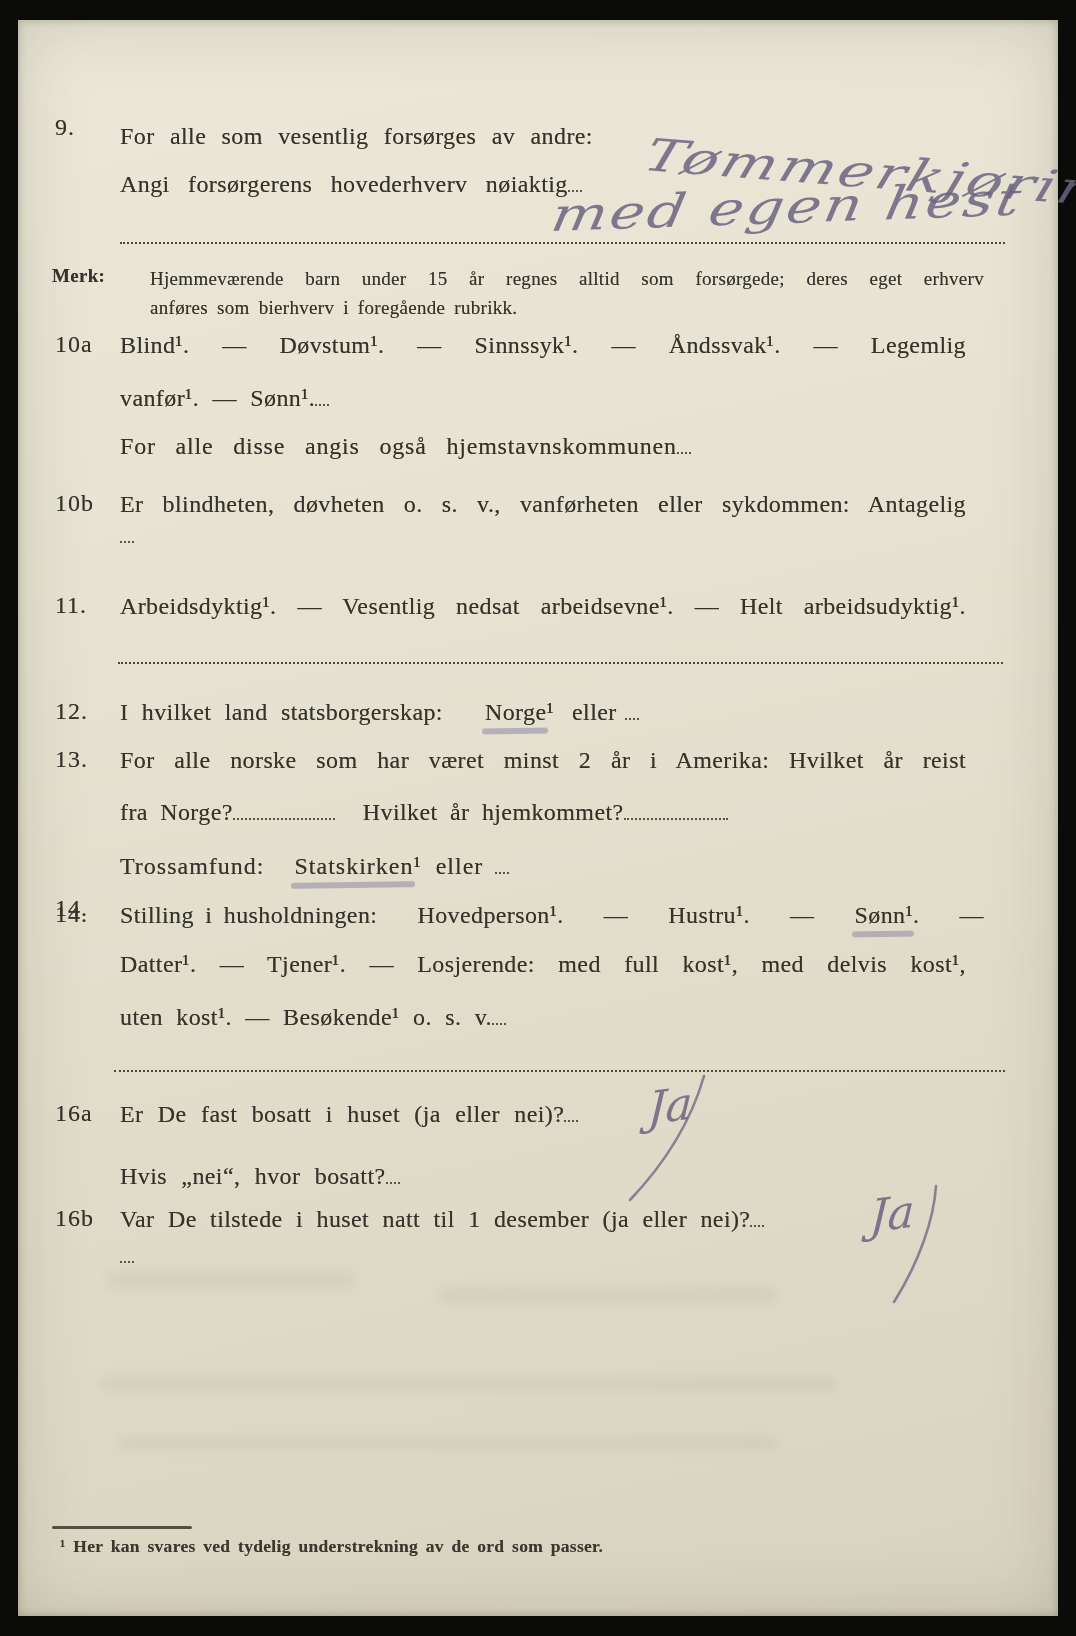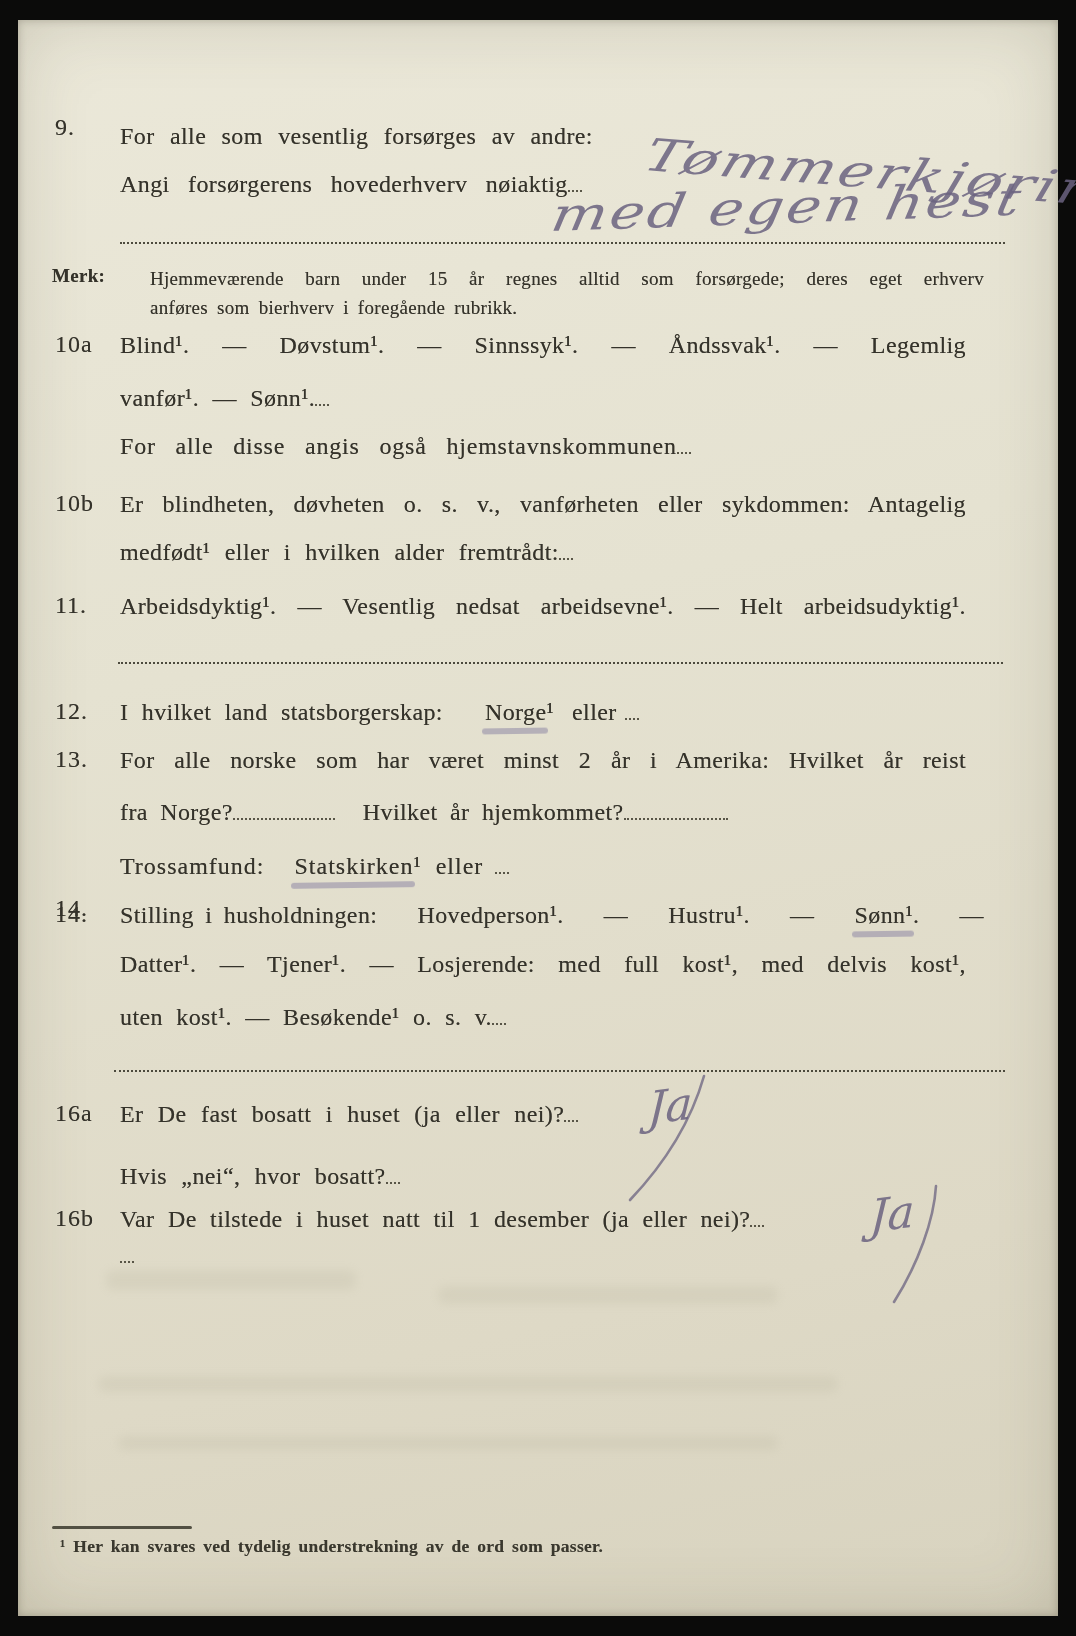--- a/index.html
+++ b/index.html
@@ -99,21 +99,21 @@
   </div>
   <div class="line" style="top:412px; left:102px; right:58px; word-spacing:13px; letter-spacing:.8px;">
     <span>For alle disse angis også hjemstavnskommunen</span><span class="lead"></span>
   </div>
 
   <div class="qnum" style="top:470px;">10b</div>
   <div class="line" style="top:470px; left:102px; width:846px;">
     <span class="just" style="flex:1 1 auto;">Er blindheten, døvheten o. s. v., vanførheten eller sykdommen: Antagelig</span>
   </div>
   <div class="line" style="top:518px; left:102px; right:53px; word-spacing:8px;">
-    <span>medfødt¹ eller i hvilken alder fremtrådt:</span><span class="lead"></span>
+    <span class="lead"></span>
   </div>
 
   <div class="qnum" style="top:572px;">11.</div>
   <div class="line" style="top:572px; left:102px; width:846px;">
     <span class="just" style="flex:1 1 auto;">Arbeidsdyktig¹. — Vesentlig nedsat arbeidsevne¹. — Helt arbeidsudyktig¹.</span>
   </div>
 
   <div class="rule-dotted" style="left:100px; right:55px; top:642px; border-top-width:2px;"></div>
 
   <div class="qnum" style="top:678px;">12.</div>

